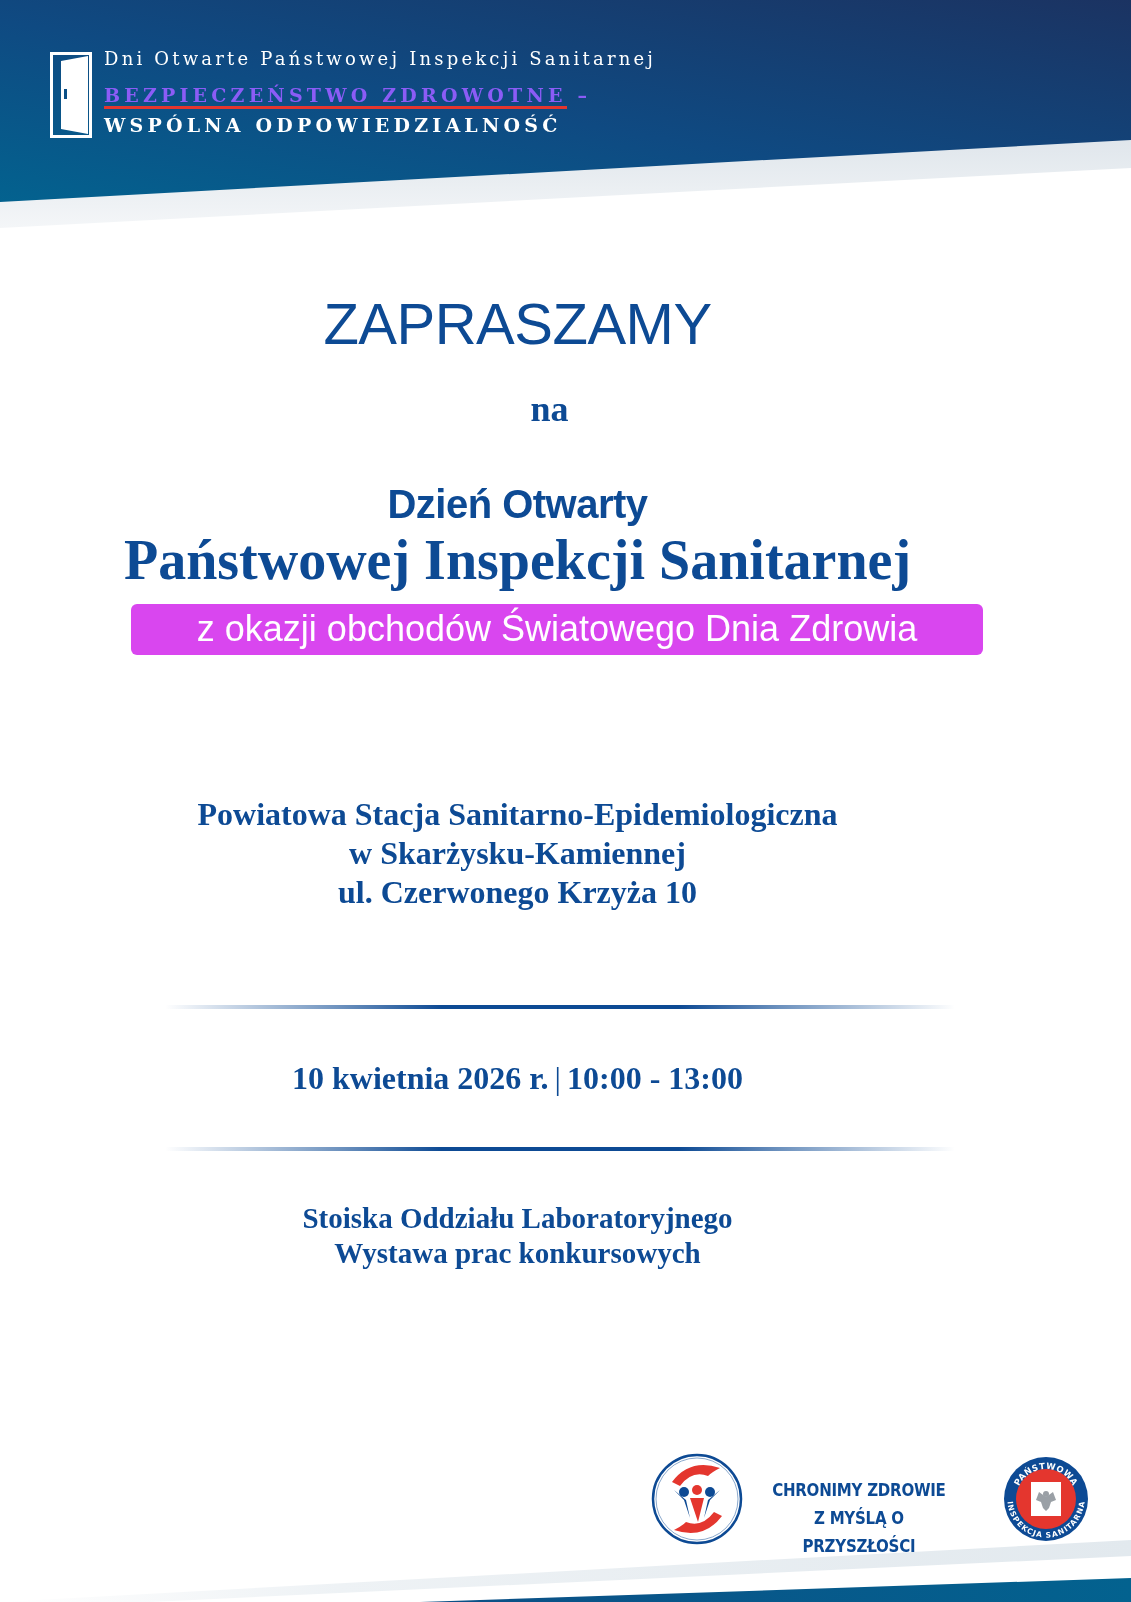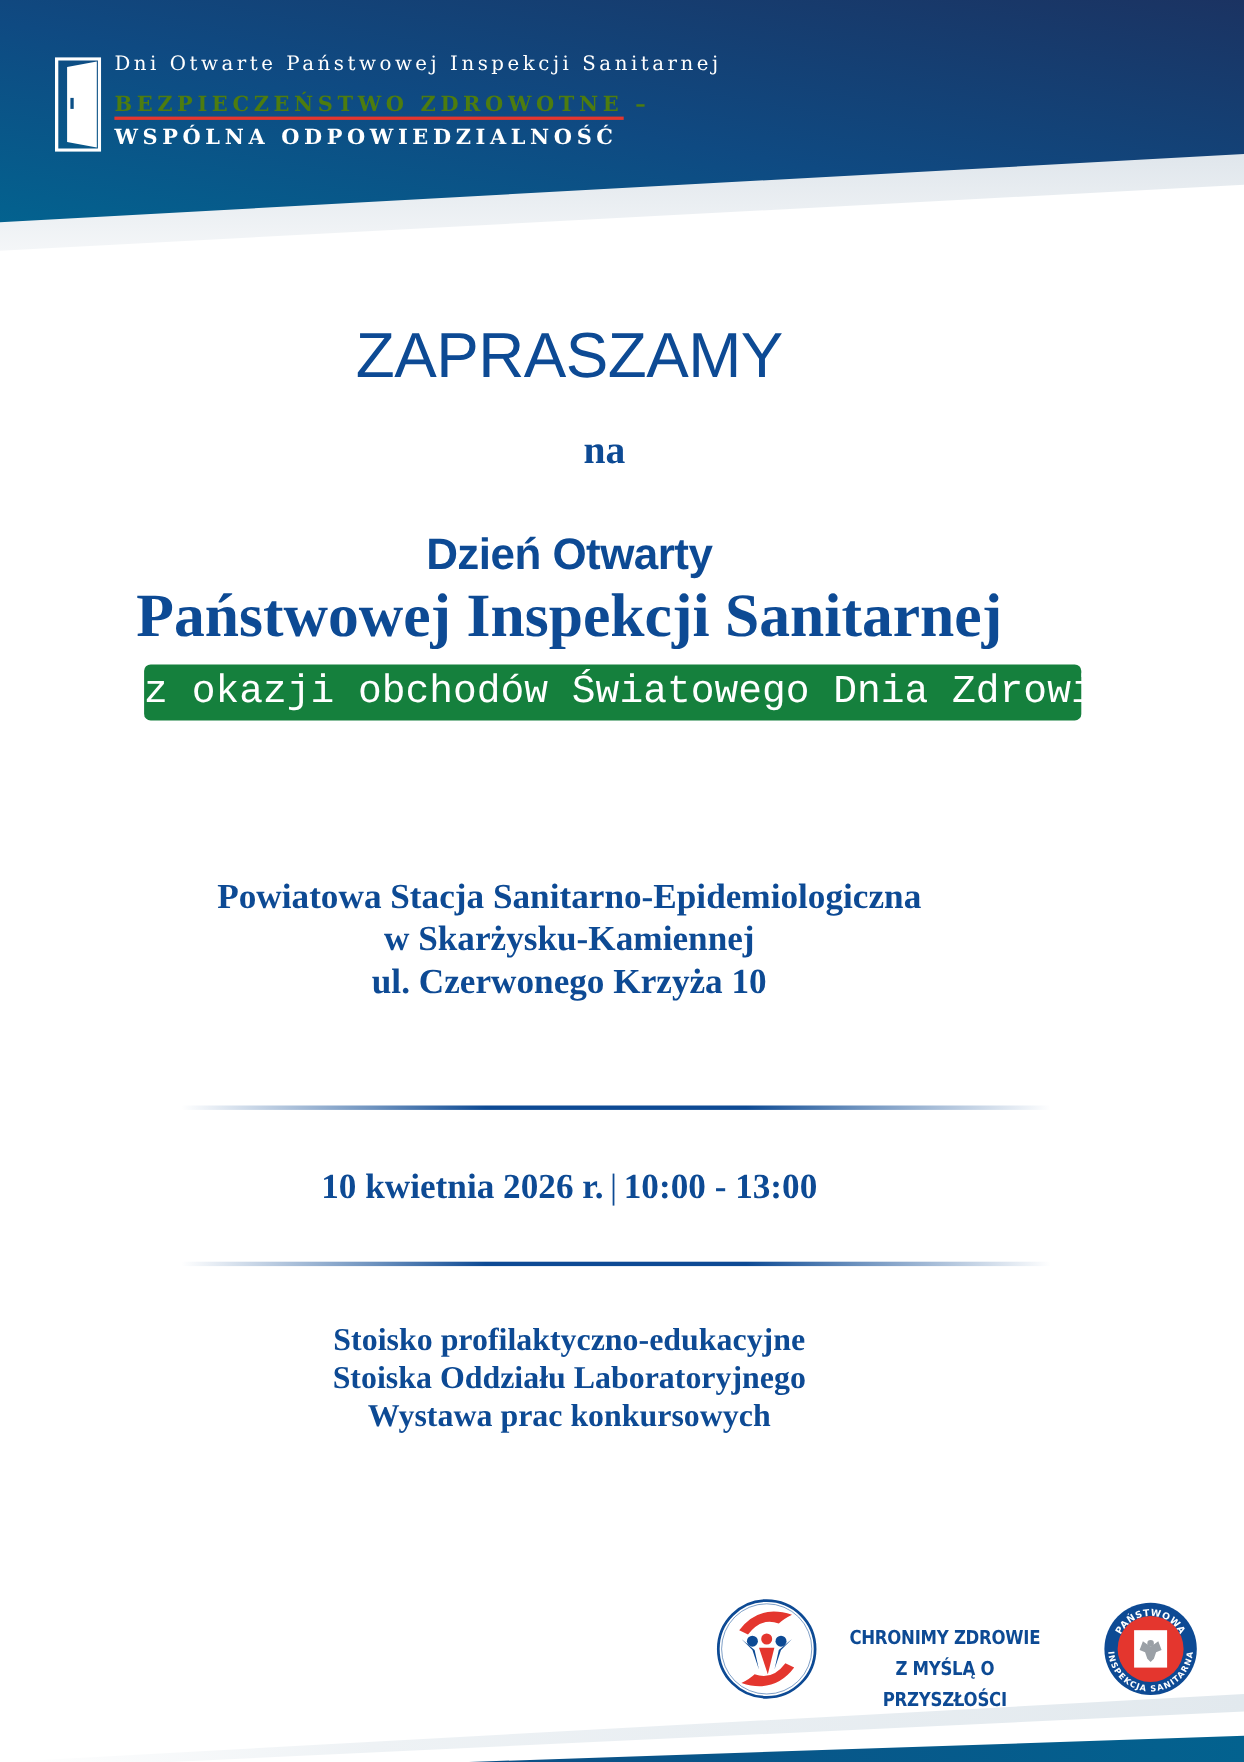--- a/index.html
+++ b/index.html
@@ -15,21 +15,21 @@
   .header-band svg { display: block; }
   .door-icon { position: absolute; left: 50px; top: 52px; width: 42px; height: 86px; }
   .header-line1 {
     position: absolute; left: 104px; top: 48px;
     font-family: "DejaVu Serif", serif; font-size: 18px; letter-spacing: 3.2px;
     color: #ffffff; white-space: nowrap; font-weight: normal;
   }
   .header-line2 {
     position: absolute; left: 104px; top: 84px;
     font-family: "DejaVu Serif", serif; font-size: 19px; letter-spacing: 4.2px;
-    color: #4d7c0f; font-weight: bold; white-space: nowrap;
+    color: #8b5cf6; font-weight: bold; white-space: nowrap;
   }
   .header-line2 .underlined {
     border-bottom: 3px solid #e4362e; padding-bottom: 0px;
   }
   .header-line3 {
     position: absolute; left: 104px; top: 114px;
     font-family: "DejaVu Serif", serif; font-size: 19px; letter-spacing: 4.2px;
     color: #ffffff; font-weight: bold; white-space: nowrap;
   }
   .center-text { position: absolute; left: 0; width: 1035px; text-align: center; }
@@ -39,22 +39,22 @@
   }
   .na { top: 388px; font-size: 36px; font-weight: bold; font-family: "Liberation Serif", serif; margin-left: 32px; }
   .event-title {
     top: 482px; font-family: "Liberation Sans", sans-serif; font-size: 40px; font-weight: bold; letter-spacing: -0.5px;
   }
   .org-title {
     top: 528px; font-family: "Liberation Serif", serif; font-size: 56px; font-weight: bold;
   }
   .occasion-pill {
     position: absolute; left: 131px; top: 604px; width: 852px; height: 51px;
-    background: #15803d; border-radius: 6px;
-    color: #ffffff; font-family: Liberation Mono, monospace; font-size: 36px;
+    background: #d946ef; border-radius: 6px;
+    color: #ffffff; font-family: Liberation Sans, sans-serif; font-size: 36px;
     text-align: center; line-height: 50px; white-space: nowrap;
   }
   .address-block {
     top: 795px; font-family: "Liberation Serif", serif; font-size: 32px; font-weight: bold; line-height: 39px;
   }
   .divider {
     position: absolute; left: 165px; width: 790px; height: 4px;
     background: linear-gradient(to right, rgba(13,74,148,0) 0%, rgba(13,74,148,0.6) 22%, #0d4a94 35%, #0d4a94 65%, rgba(13,74,148,0.6) 78%, rgba(13,74,148,0) 100%);
   }
   .datetime {
@@ -121,21 +121,20 @@
 
 <div class="divider" style="top:1005px"></div>
 
 <div class="center-text datetime">
   <span>10 kwietnia 2026 r.</span><span class="sep">|</span><span>10:00 - 13:00</span>
 </div>
 
 <div class="divider" style="top:1147px"></div>
 
 <div class="center-text attractions">
-  <div>Stoisko profilaktyczno-edukacyjne</div>
   <div>Stoiska Oddziału Laboratoryjnego</div>
   <div>Wystawa prac konkursowych</div>
 </div>
 
 <div class="footer-band">
   <svg width="1131" height="62" viewBox="0 0 1131 62">
     <defs>
       <linearGradient id="ftGray" x1="0" y1="0" x2="1" y2="0">
         <stop offset="0" stop-color="#ffffff"></stop>
         <stop offset="0.3" stop-color="#eef2f5"></stop>

